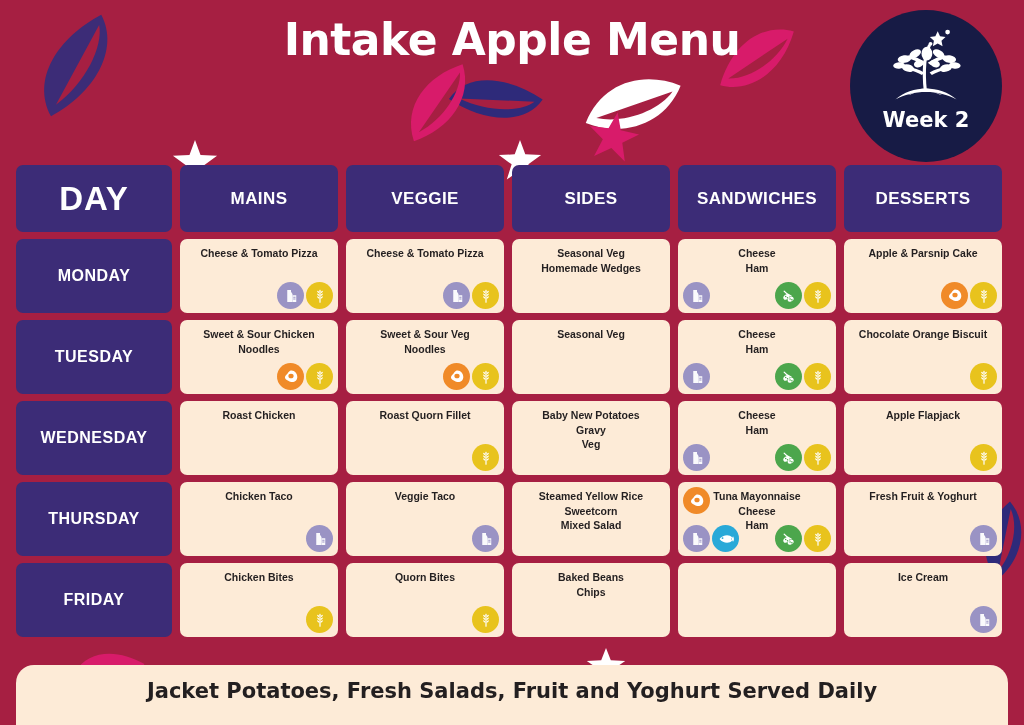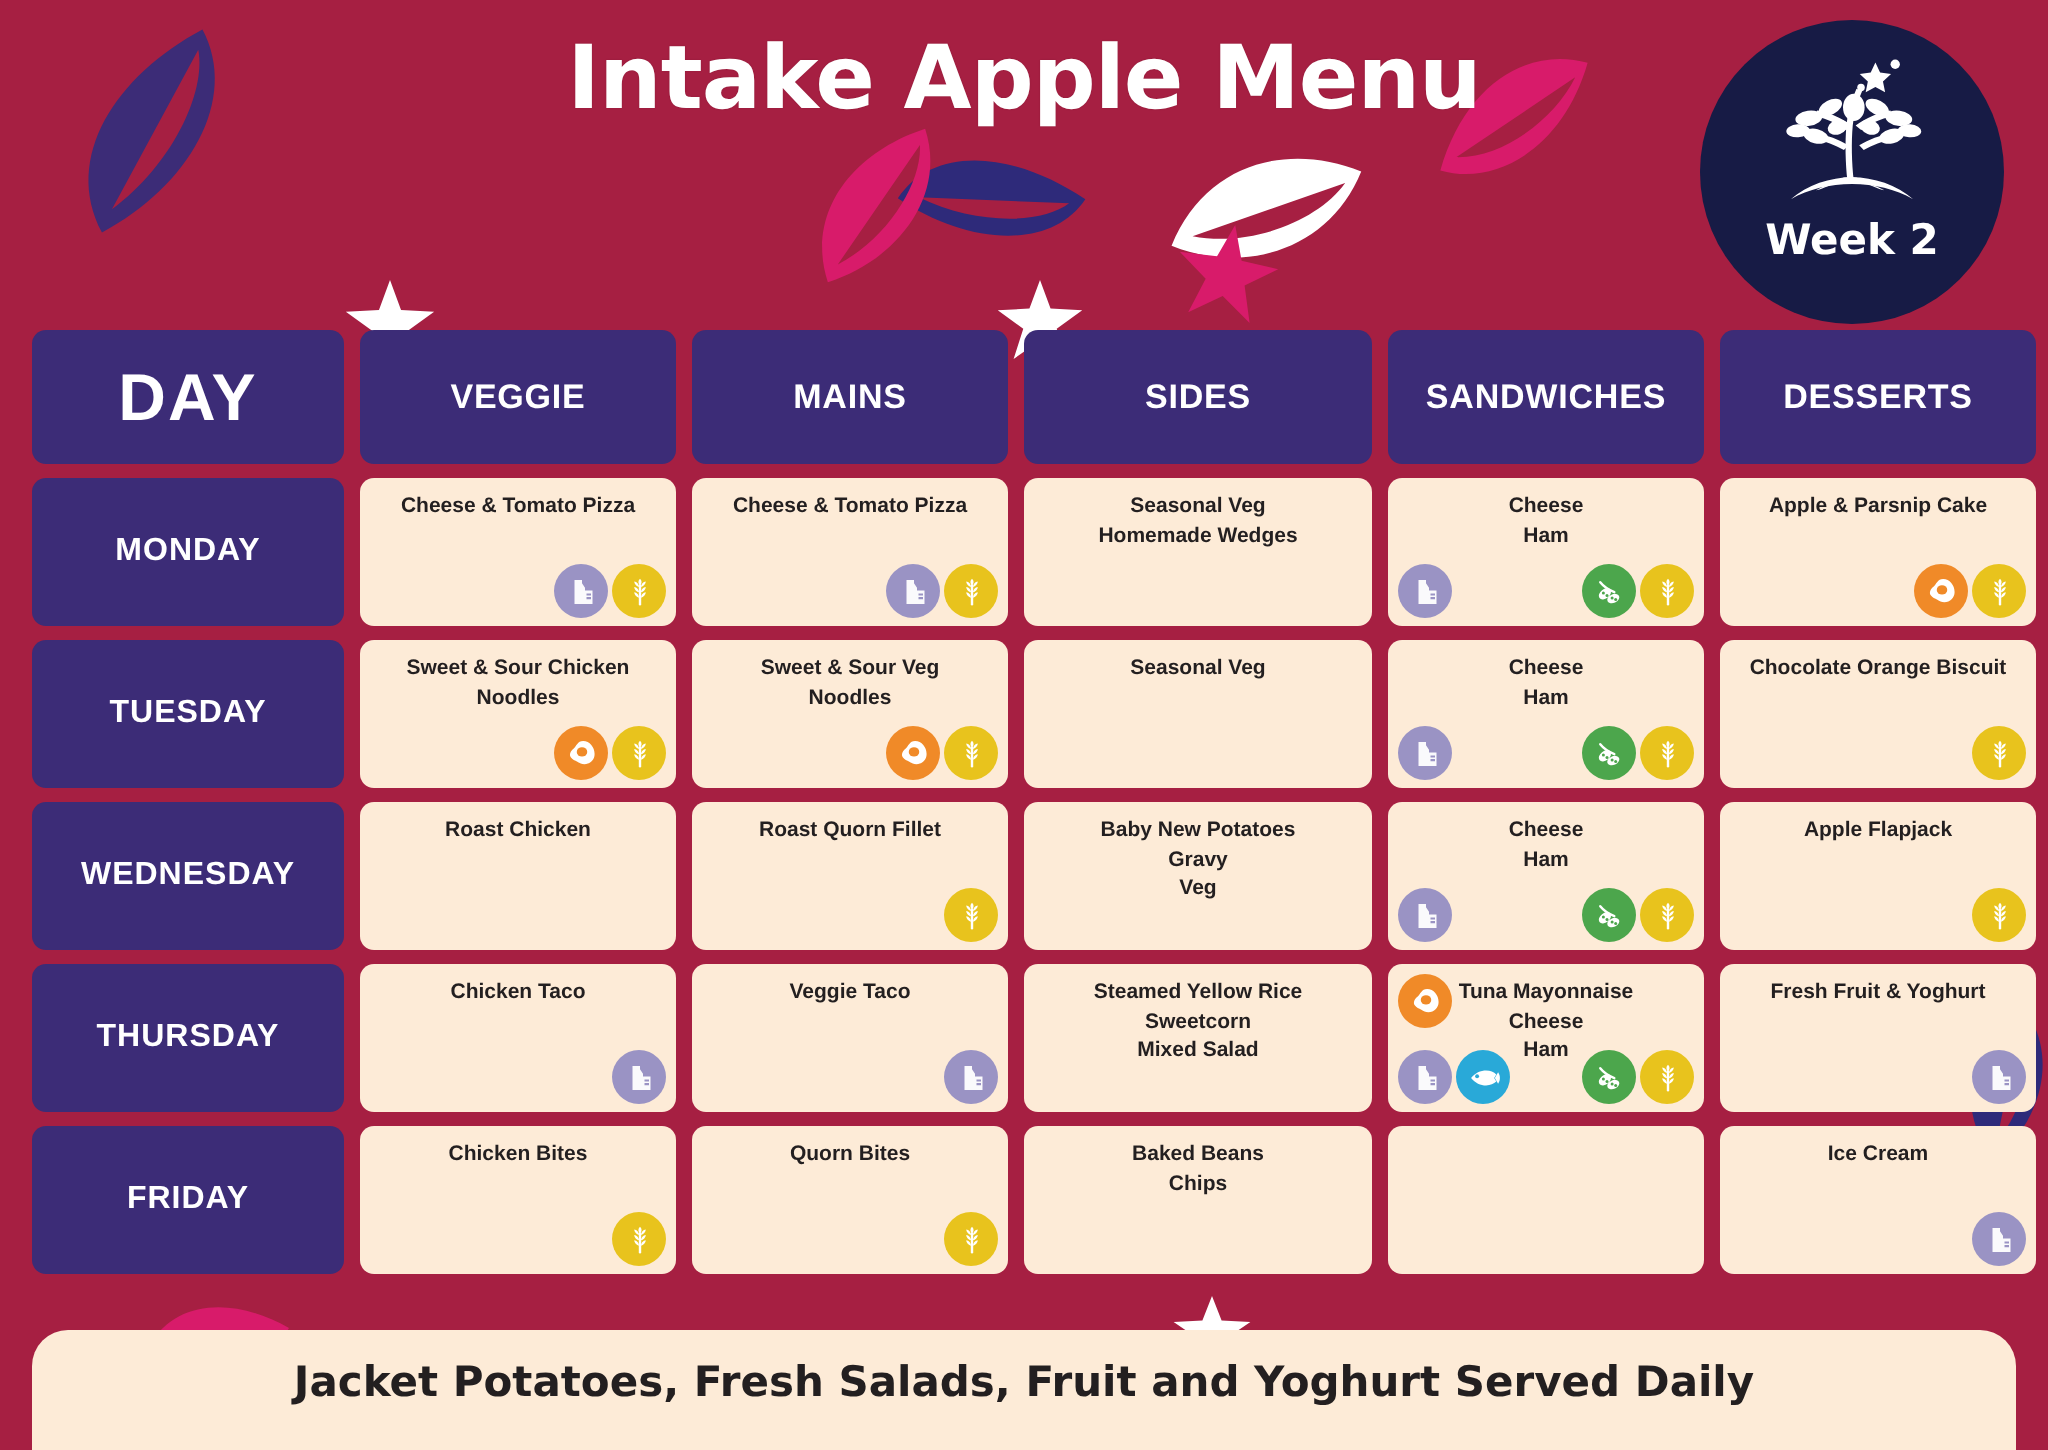--- a/index.html
+++ b/index.html
@@ -78,21 +78,21 @@
 
   .cell {
     border-radius: 7px;
     position: relative;
   }
 
   
   .c-day   { width: 156px; flex: none; }
   .c-main  { width: 158px; flex: none; }
   .c-veg   { width: 158px; flex: none; }
-  .c-side  { width: 174px; flex: none; }
+  .c-side  { width: 158px; flex: none; }
   .c-sand  { width: 158px; flex: none; }
   .c-des   { width: 158px; flex: none; }
 
   
   .hdr-row .cell {
     height: 67px;
     background: #3C2C77;
     display: flex;
     align-items: center;
     justify-content: center;
@@ -268,25 +268,25 @@
     </svg>
     <div class="badge-label">Week 2</div>
   </div>
 </div>
 
 <div class="table">
   <div class="row hdr-row" id="hdr-row">
       <div class="cell c-day">
         <span class="hdr-text">DAY</span>
       </div>
+      <div class="cell c-main">
+        <span class="hdr-text">MAINS</span>
+      </div>
       <div class="cell c-veg">
         <span class="hdr-text">VEGGIE</span>
-      </div>
-      <div class="cell c-main">
-        <span class="hdr-text">MAINS</span>
       </div>
       <div class="cell c-side">
         <span class="hdr-text">SIDES</span>
       </div>
       <div class="cell c-sand">
         <span class="hdr-text">SANDWICHES</span>
       </div>
       <div class="cell c-des">
         <span class="hdr-text">DESSERTS</span>
       </div>

